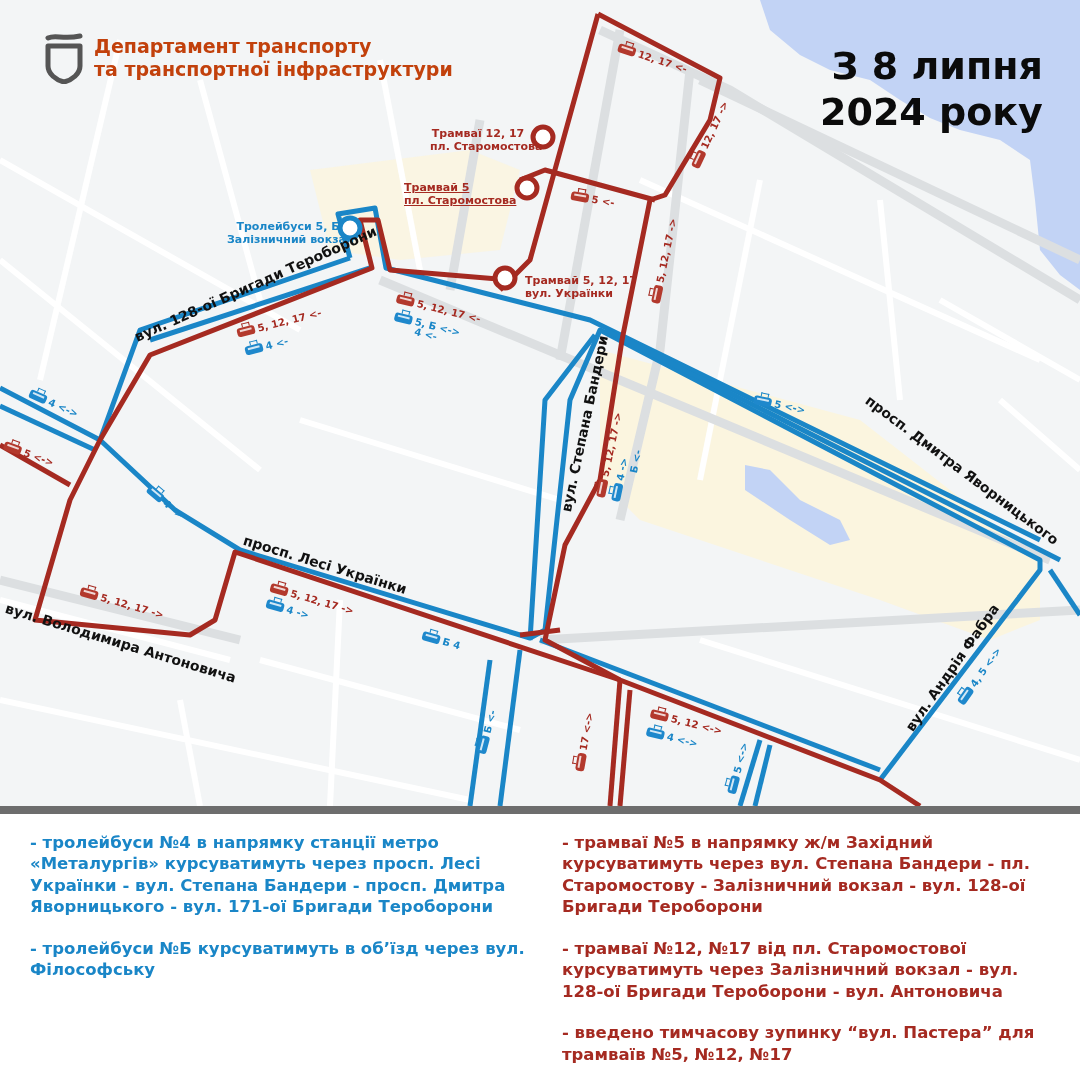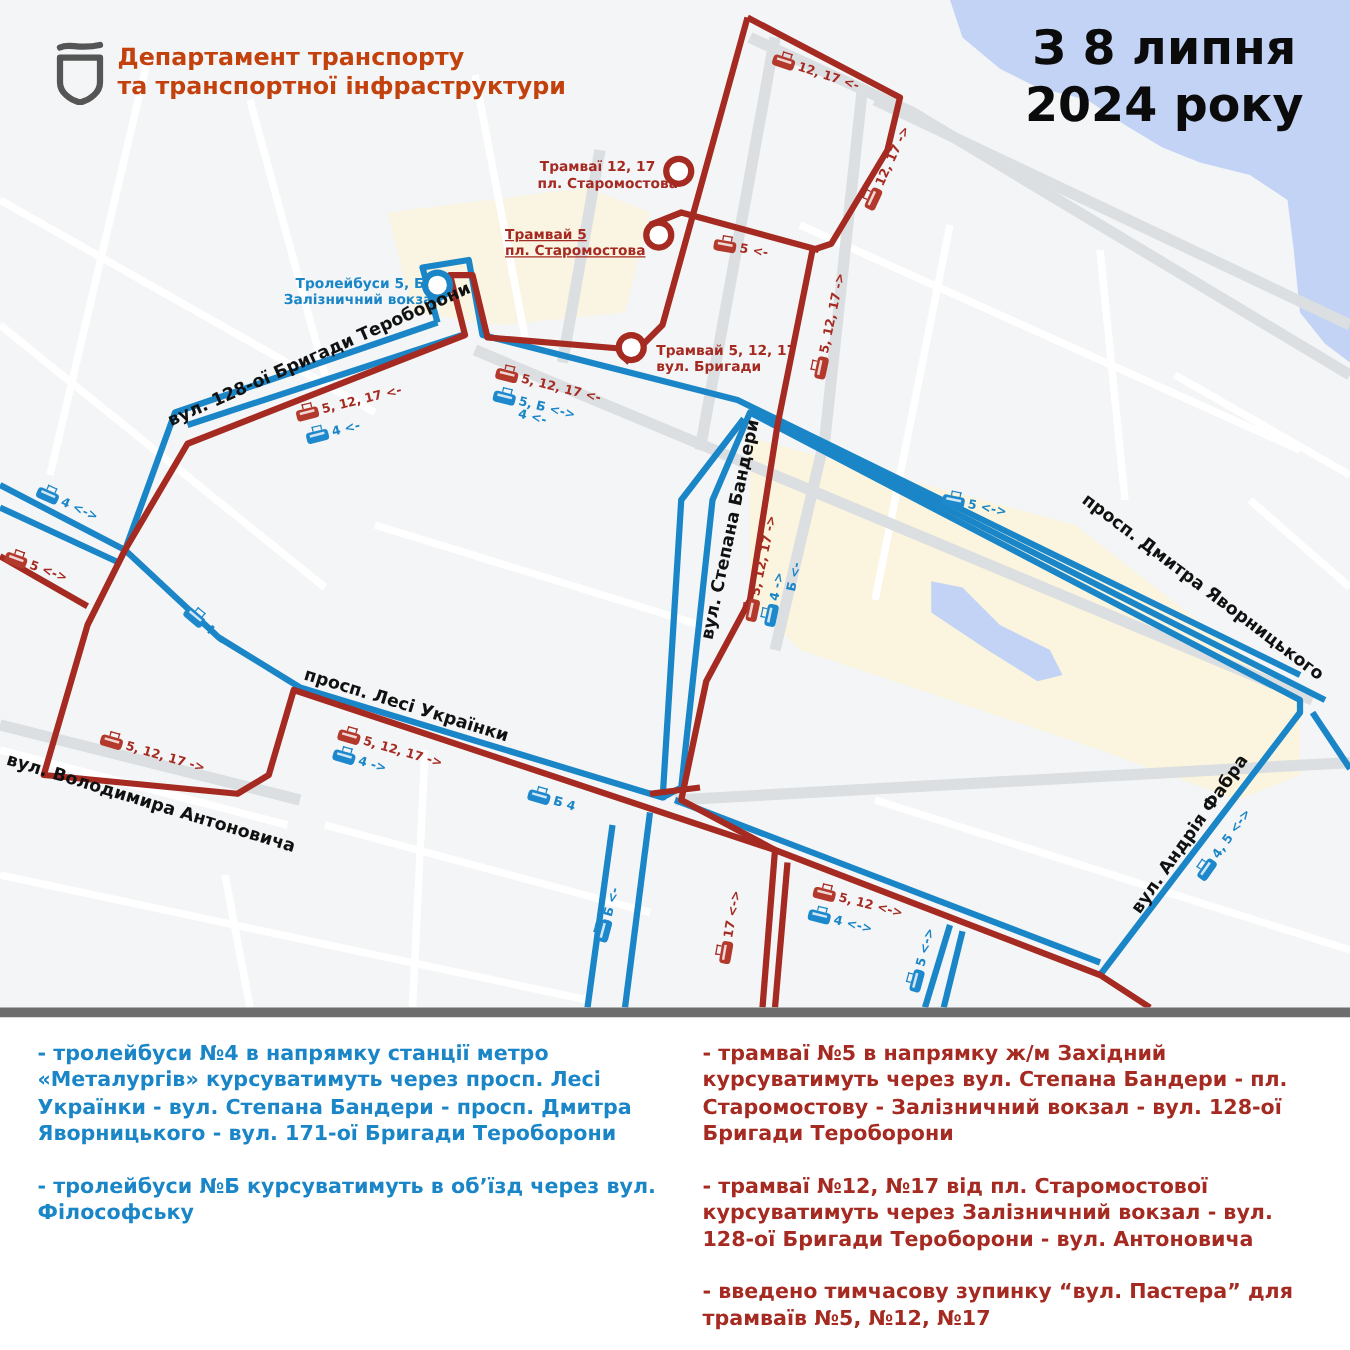--- a/index.html
+++ b/index.html
@@ -13,21 +13,21 @@
   .route-tag { position:absolute; white-space:nowrap; font-weight:bold; font-size:10px; transform-origin:0 0; display:flex; align-items:center; gap:3px; }
   .route-tag.tram { color:#a52a21; }
   .route-tag.trol { color:#1a86c7; }
   .vicon { display:inline-block; width:18px; height:9px; border-radius:3px; position:relative; }
   .vicon.tram { background:#b3392d; }
   .vicon.trol { background:#1e88cc; }
   .vicon::after { content:""; position:absolute; left:3px; right:3px; top:2px; height:2px; background:#fff; opacity:.8; }
   .vicon::before { content:""; position:absolute; left:6px; top:-4px; width:6px; height:3px; border:1px solid currentColor; border-bottom:none; }
   #header { position:absolute; left:44px; top:32px; display:flex; align-items:center; gap:10px; }
   #header .dept { color:#c2410c; font-size:19px; font-weight:bold; line-height:1.2; }
-  #date { position:absolute; left:820px; top:16px; font-size:38px; font-weight:bold; color:#0b0b0b; line-height:1.2; text-align:center; }
+  #date { position:absolute; left:820px; top:44px; font-size:38px; font-weight:bold; color:#0b0b0b; line-height:1.2; text-align:right; }
   #divider { position:absolute; left:0; top:806px; width:1080px; height:8px; background:#6d6d6d; }
   #notes { position:absolute; left:0; top:814px; width:1080px; height:266px; background:#fff; }
   .col { position:absolute; top:18px; width:500px; font-weight:bold; font-size:16.5px; line-height:1.3; }
   .col.left { left:30px; color:#1a86c7; }
   .col.right { left:562px; color:#a52a21; }
   .col p { margin:0 0 20px 0; }
 </style>
 </head>
 <body>
 
@@ -109,21 +109,21 @@
   <div class="lbl tram" style="left:430px;top:128px;text-align:center;width:96px;">
     <div>Трамваї 12, 17</div>
     <div>пл. Старомостова</div>
   </div>
   <div class="lbl tram" style="left:404px;top:182px;width:104px;text-decoration:underline;">
     <div>Трамвай 5</div>
     <div>пл. Старомостова</div>
   </div>
   <div class="lbl tram" style="left:525px;top:275px;">
     <div>Трамвай 5, 12, 17</div>
-    <div>вул. Бригади</div>
+    <div>вул. Українки</div>
   </div>
   <div class="lbl trol" style="left:227px;top:221px;text-align:center;width:122px;">
     <div>Тролейбуси 5, Б</div>
     <div>Залізничний вокзал</div>
   </div>
 
   <div class="lbl street" style="left:132px;top:330px;transform:rotate(-24deg);">вул. 128-ої Бригади Тероборони</div>
   <div class="lbl street" style="left:558px;top:510px;transform:rotate(-78deg);">вул. Степана Бандери</div>
   <div class="lbl street" style="left:872px;top:392px;transform:rotate(37deg);">просп. Дмитра Яворницького</div>
   <div class="lbl street" style="left:246px;top:532px;transform:rotate(17deg);">просп. Лесі Українки</div>

